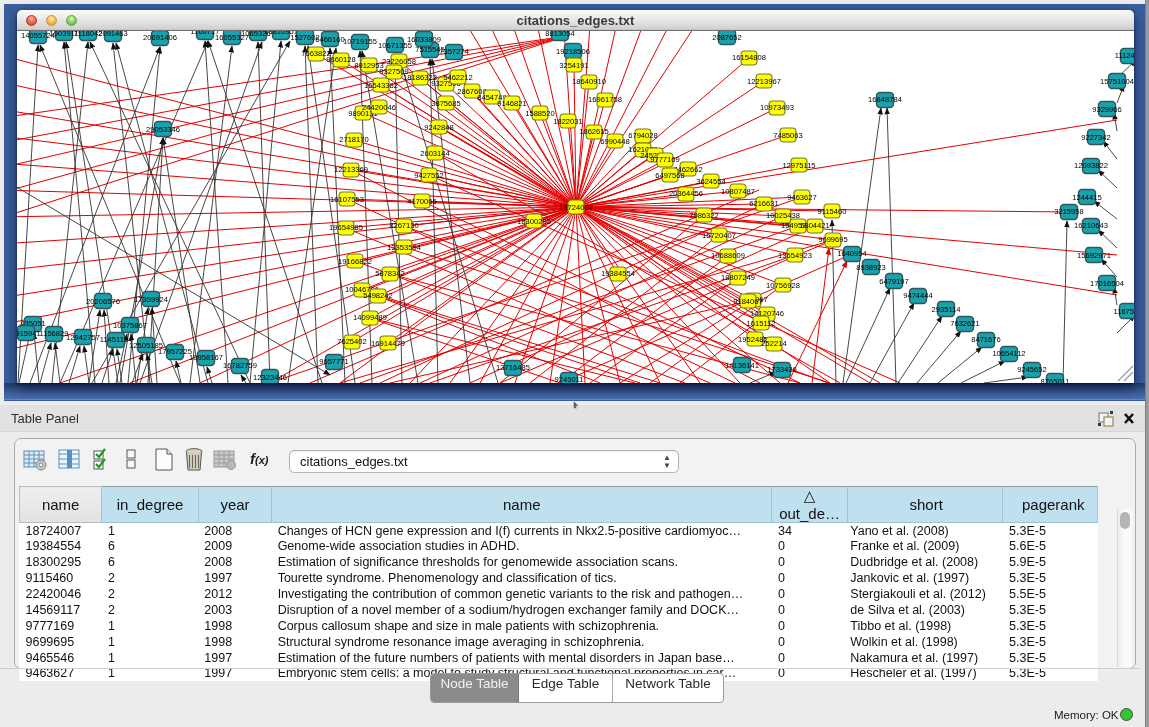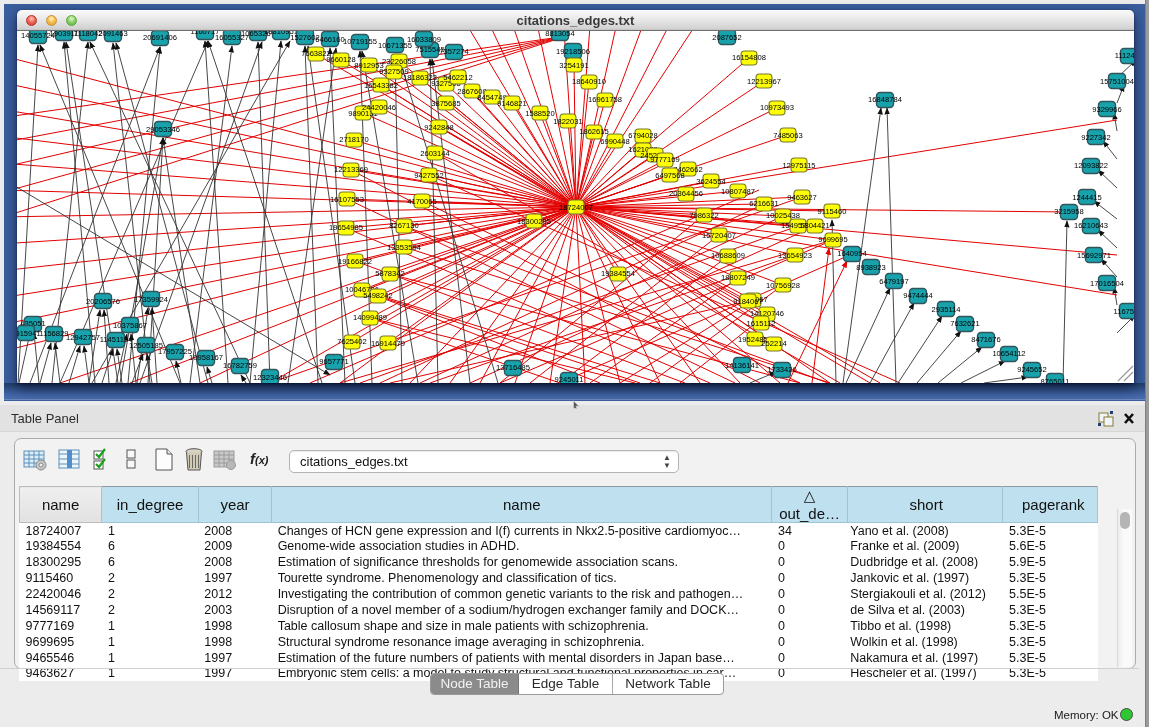--- a/index.html
+++ b/index.html
@@ -65,21 +65,21 @@
 #dt .c4 { width:498px; }
 #dt .c5 { width:75px; }
 #dt .c6 { width:154px; padding-left:3px; }
 #dt .c7 { width:95px; padding-left:7px; }
 #vscr { position:absolute; right:3px; top:70px; width:15px; height:158px;
   background:linear-gradient(90deg,#ececec,#fafafa 40%,#fafafa); border-left:1px solid #d8d8d8; }
 #vthumb { position:absolute; left:2px; top:3px; width:10px; height:17px; background:#b5b5b5;
   border-radius:5px; }
 
 
-#tabs { position:absolute; left:430px; top:271px; height:22px; display:flex;
+#tabs { position:absolute; left:430px; top:271px; height:30px; display:flex;
   border:1px solid #9a9a9a; border-radius:4px; overflow:hidden; background:#fff;
   font-size:13.5px; color:#2a2a2a; }
 #tabs div { text-align:center; padding-top:2px; }
 #tabs .sel { width:88px; background:#8b8b8b; color:#f2f2f2; border-right:1px solid #787878; }
 #tabs .mid { width:94px; border-right:1px solid #a8a8a8; }
 #tabs .last { width:110px; }
 #divider { position:absolute; left:0; top:266px; width:1139px; height:1px; background:#cfcfcf; }
 
 #mem { position:absolute; left:1054px; top:307px; font-size:11.5px; color:#1a1a1a; }
 #memdot { position:absolute; left:1120px; top:306px; width:13px; height:13px; border-radius:50%;
@@ -736,21 +736,21 @@
               <td class="c3">2003</td>
               <td class="c4">Disruption of a novel member of a sodium/hydrogen exchanger family and DOCK…</td>
               <td class="c5">0</td>
               <td class="c6">de Silva et al. (2003)</td>
               <td class="c7">5.3E‑5</td>
             </tr>
 <tr>
               <td class="c1">9777169</td>
               <td class="c2">1</td>
               <td class="c3">1998</td>
-              <td class="c4">Table callosum shape and size in male patients with schizophrenia.</td>
+              <td class="c4">Corpus callosum shape and size in male patients with schizophrenia.</td>
               <td class="c5">0</td>
               <td class="c6">Tibbo et al. (1998)</td>
               <td class="c7">5.3E‑5</td>
             </tr>
 <tr>
               <td class="c1">9699695</td>
               <td class="c2">1</td>
               <td class="c3">1998</td>
               <td class="c4">Structural syndrome resonance image averaging in schizophrenia.</td>
               <td class="c5">0</td>

